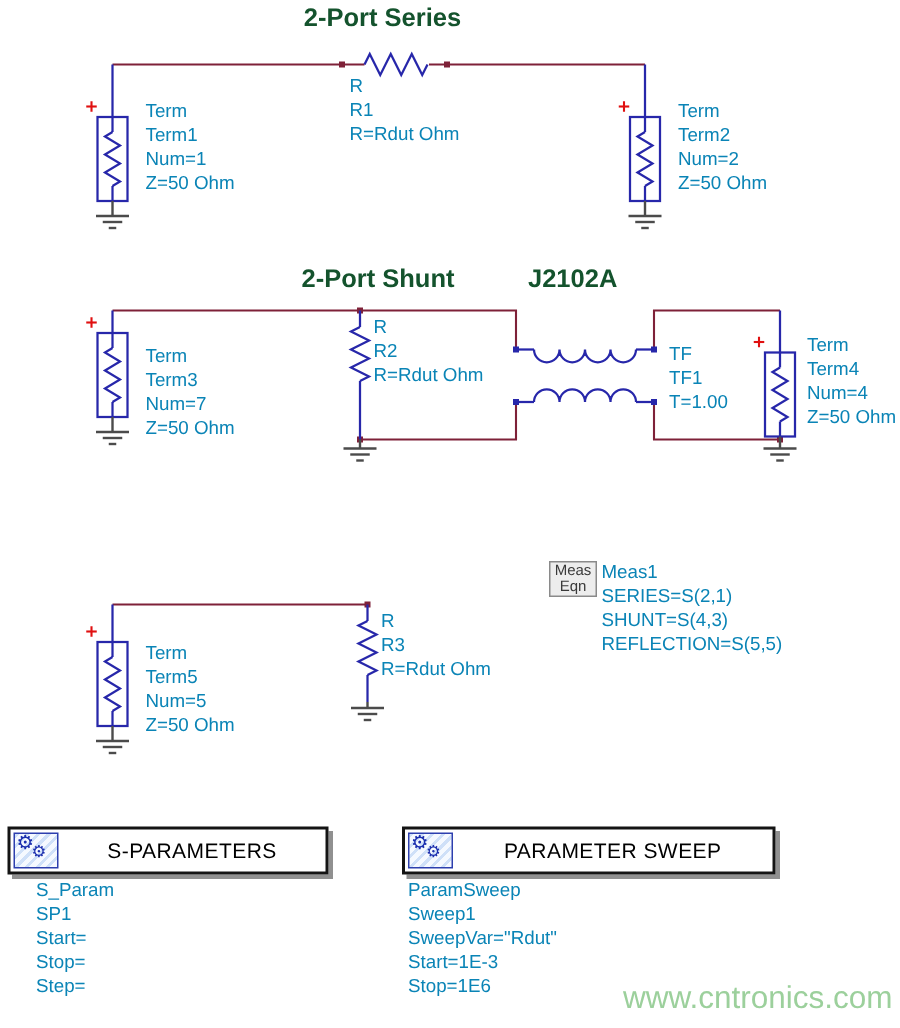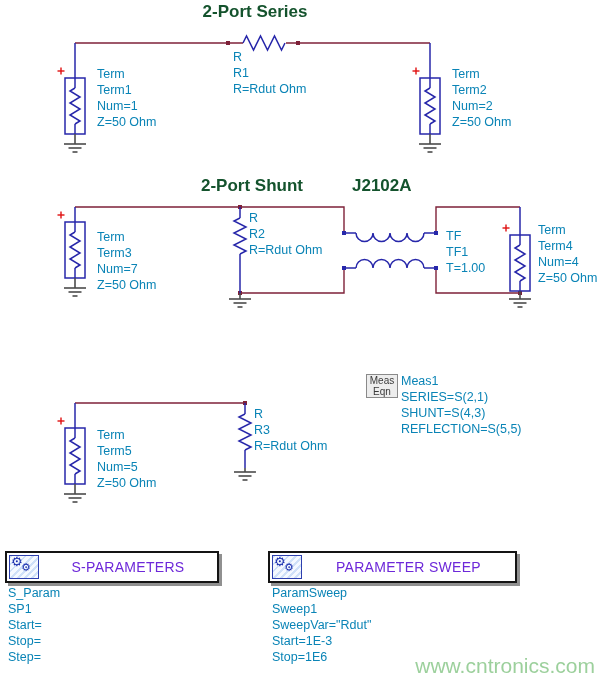--- a/index.html
+++ b/index.html
@@ -10,21 +10,21 @@
   .center{text-align:center;}
   .lblblock{position:absolute;}
   .t{color:#0a84b6;font-size:12.5px;line-height:16px;white-space:nowrap;}
   .dialog{position:absolute;height:28px;background:#fff;border:2px solid #141414;
           box-shadow:3px 3px 0 #909090;display:flex;align-items:center;}
   .dicon{width:28px;height:22px;margin-left:2px;border:1px solid #2d3fae;flex:0 0 auto;position:relative;
          background:repeating-linear-gradient(135deg,#cfe0f8 0,#cfe0f8 2px,#f5f9ff 2px,#f5f9ff 5px);}
   .g{position:absolute;color:#1c2fae;}
   .g1{left:1px;top:-2px;font-size:13px;}
   .g2{left:11px;top:5px;font-size:11px;}
-  .dtitle{flex:1;text-align:center;font-size:14px;color:#6d28d9;letter-spacing:.3px;}
+  .dtitle{flex:1;text-align:center;font-size:14px;color:#000000;letter-spacing:.3px;}
   .measbox{position:absolute;left:366px;top:374px;width:30px;height:22px;border:1px solid #8a8a8a;
            background:#ededed;text-align:center;}
   .measbox div{font-size:10px;line-height:10px;color:#3a3a3a;margin-top:1px;}
   .watermark{position:absolute;left:410px;top:654px;width:185px;text-align:right;
              font-size:21px;color:#9cd09c;}
 </style>
 </head>
 <body>
 
 <div id="stage">
@@ -258,21 +258,21 @@
     <div class="t">REFLECTION=S(5,5)</div>
   </div>
 
   <div class="dialog" style="left:5px;top:551px;width:210px">
     <div class="dicon">
       <span class="g g1">⚙</span>
       <span class="g g2">⚙</span>
     </div>
     <div class="dtitle">S-PARAMETERS</div>
   </div>
-  <div class="lblblock" style="left:8px;top:585px">
+  <div class="lblblock" style="left:24px;top:585px">
     <div class="t">S_Param</div>
     <div class="t">SP1</div>
     <div class="t">Start=</div>
     <div class="t">Stop=</div>
     <div class="t">Step=</div>
   </div>
 
   <div class="dialog" style="left:268px;top:551px;width:245px">
     <div class="dicon">
       <span class="g g1">⚙</span>

